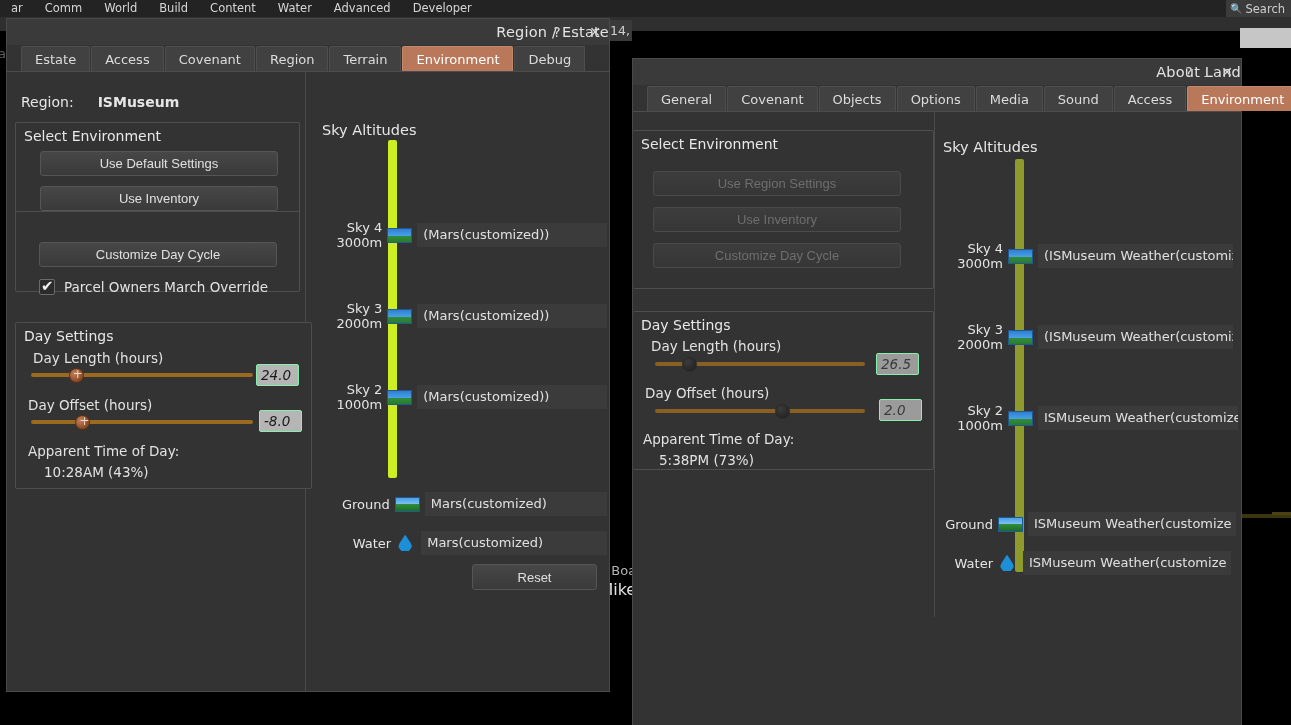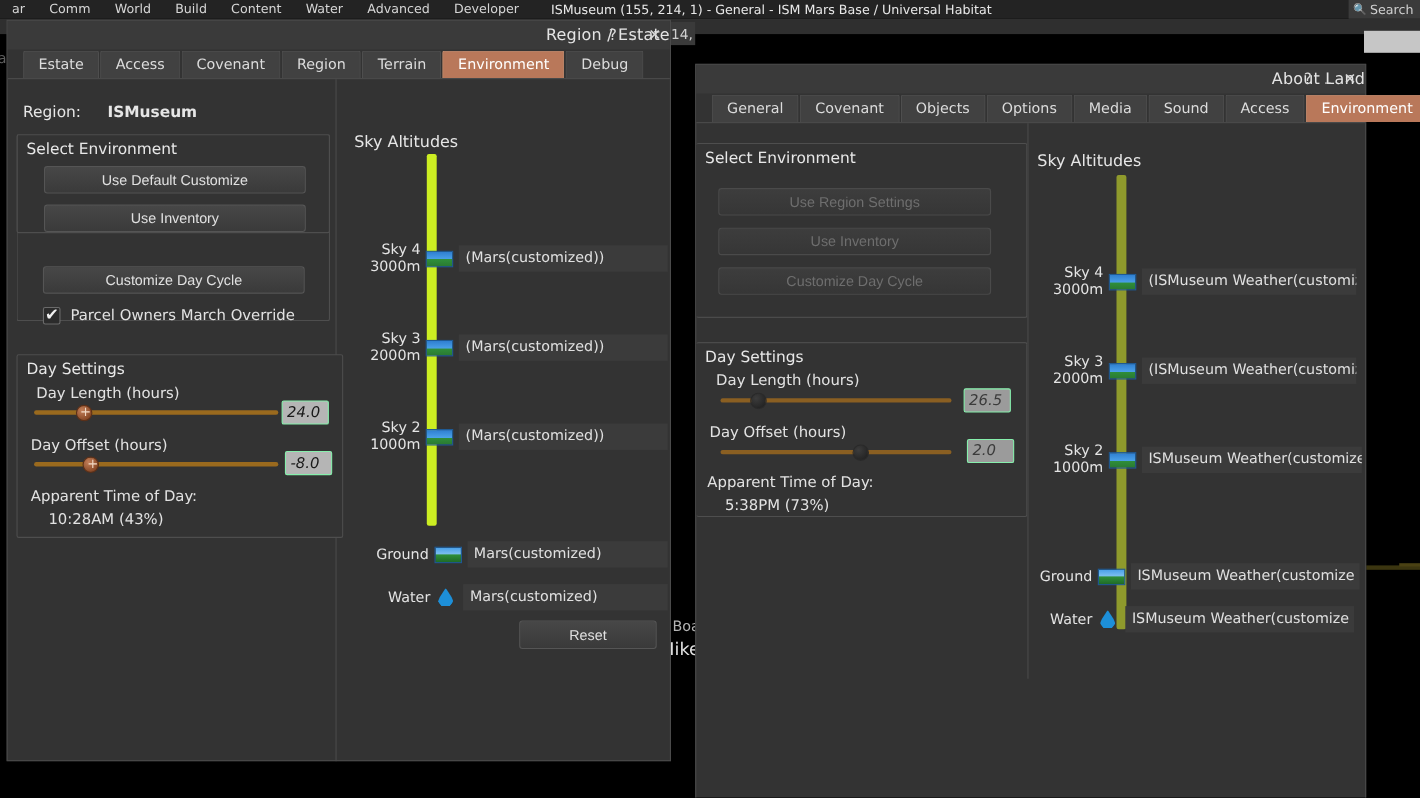--- a/index.html
+++ b/index.html
@@ -225,21 +225,20 @@
 
   <div class="menubar">
     <div class="mitem">ar</div>
     <div class="mitem">Comm</div>
     <div class="mitem">World</div>
     <div class="mitem">Build</div>
     <div class="mitem">Content</div>
     <div class="mitem">Water</div>
     <div class="mitem">Advanced</div>
     <div class="mitem">Developer</div>
-    <div class="mtitle">ISMuseum (155, 214, 1) - General - ISM Mars Base / Universal Habitat</div>
     <div class="searchbox">
       <span class="mag">🔍</span>
       <span>Search</span>
     </div>
   </div>
 
   <div class="window" style="left:6px; top:18px; width:604px; height:674px;">
 
     <div class="titlebar">
       <div class="title">Region / Estate</div>
@@ -265,21 +264,21 @@
       <div style="position:absolute; left:14px; top:22px; display:flex; gap:24px;">
         <span style="font-size:14px;color:#e6e6e6;">Region:</span>
         <span style="font-size:14px;color:#e6e6e6;font-weight:bold;">ISMuseum</span>
       </div>
 
       <div style="position:absolute; left:298px; top:0; width:1px; height:620px; background:#4a4a4a;"></div>
 
       <div class="group" style="left:8px; top:50px; width:285px; height:90px;">
         <div class="gtitle">Select Environment</div>
         <div style="position:absolute; left:24px; top:28px; width:238px;">
-          <button class="btn">Use Default Customize</button>
+          <button class="btn">Use Default Settings</button>
         </div>
         <div style="position:absolute; left:24px; top:63px; width:238px;">
           <button class="btn">Use Inventory</button>
         </div>
       </div>
 
       <div class="group" style="left:8px; top:50px; width:285px; height:170px; background:transparent; border-top:none;"></div>
       <div style="position:absolute; left:32px; top:170px; width:238px;">
         <button class="btn">Customize Day Cycle</button>
       </div>

